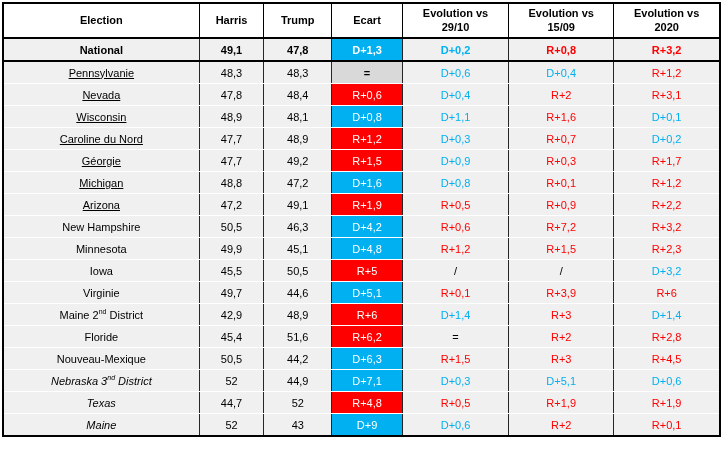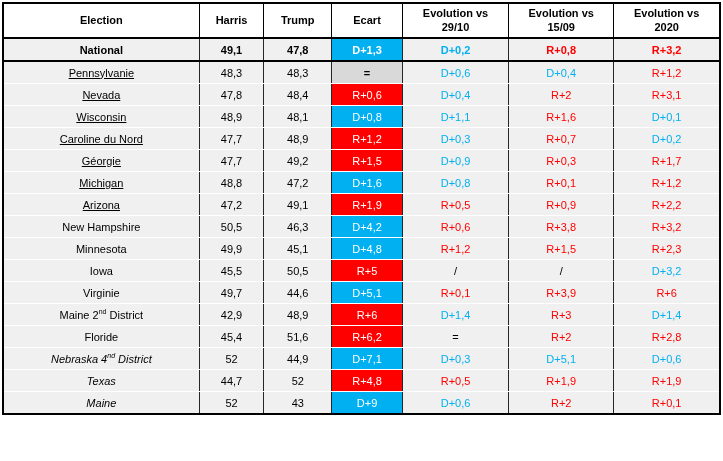--- a/index.html
+++ b/index.html
@@ -177,21 +177,21 @@
         <td class="evo red">R+0,5</td>
         <td class="evo red">R+0,9</td>
         <td class="evo red">R+2,2</td>
       </tr>
       <tr>
         <td class="name-cell normal"><span>New Hampshire</span></td>
         <td>50,5</td>
         <td>46,3</td>
         <td class="ecart side-D">D+4,2</td>
         <td class="evo red">R+0,6</td>
-        <td class="evo red">R+3,8</td>
+        <td class="evo red">R+7,2</td>
         <td class="evo red">R+3,2</td>
       </tr>
       <tr>
         <td class="name-cell normal"><span>Minnesota</span></td>
         <td>49,9</td>
         <td>45,1</td>
         <td class="ecart side-D">D+4,8</td>
         <td class="evo red">R+1,2</td>
         <td class="evo red">R+1,5</td>
         <td class="evo red">R+2,3</td>
@@ -226,21 +226,30 @@
       <tr>
         <td class="name-cell normal"><span>Floride</span></td>
         <td>45,4</td>
         <td>51,6</td>
         <td class="ecart side-R">R+6,2</td>
         <td class="evo black">=</td>
         <td class="evo red">R+2</td>
         <td class="evo red">R+2,8</td>
       </tr>
       <tr>
-        <td class="name-cell italic"><span>Nebraska 4</span><sup>nd</sup><span> District</span></td>
+        <td class="name-cell normal"><span>Nouveau-Mexique</span></td>
+        <td>50,5</td>
+        <td>44,2</td>
+        <td class="ecart side-D">D+6,3</td>
+        <td class="evo red">R+1,5</td>
+        <td class="evo red">R+3</td>
+        <td class="evo red">R+4,5</td>
+      </tr>
+      <tr>
+        <td class="name-cell italic"><span>Nebraska 3</span><sup>nd</sup><span> District</span></td>
         <td>52</td>
         <td>44,9</td>
         <td class="ecart side-D">D+7,1</td>
         <td class="evo blue">D+0,3</td>
         <td class="evo blue">D+5,1</td>
         <td class="evo blue">D+0,6</td>
       </tr>
       <tr>
         <td class="name-cell italic"><span>Texas</span></td>
         <td>44,7</td>

